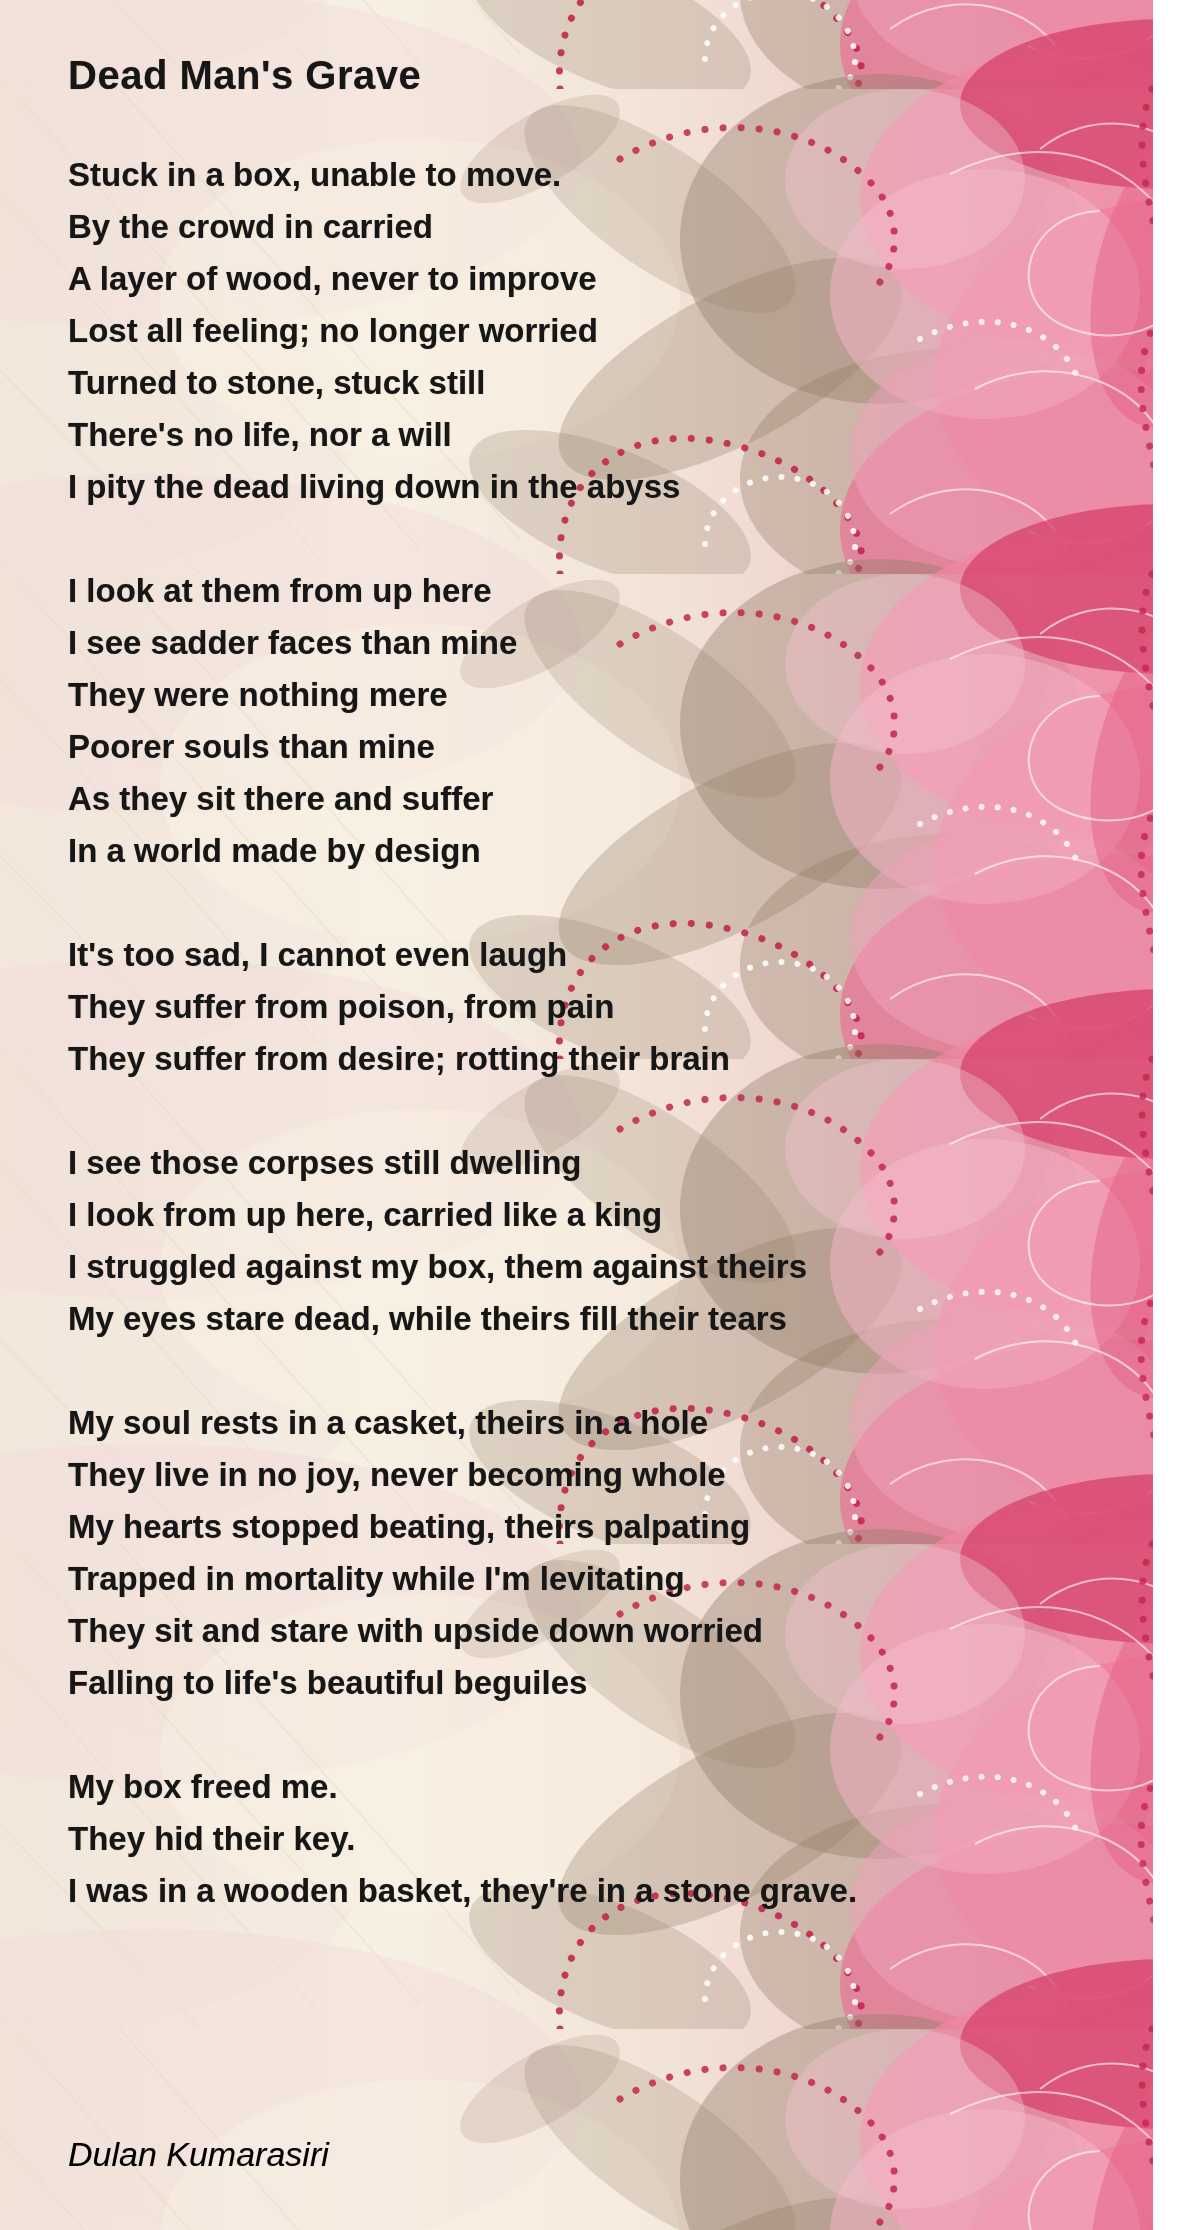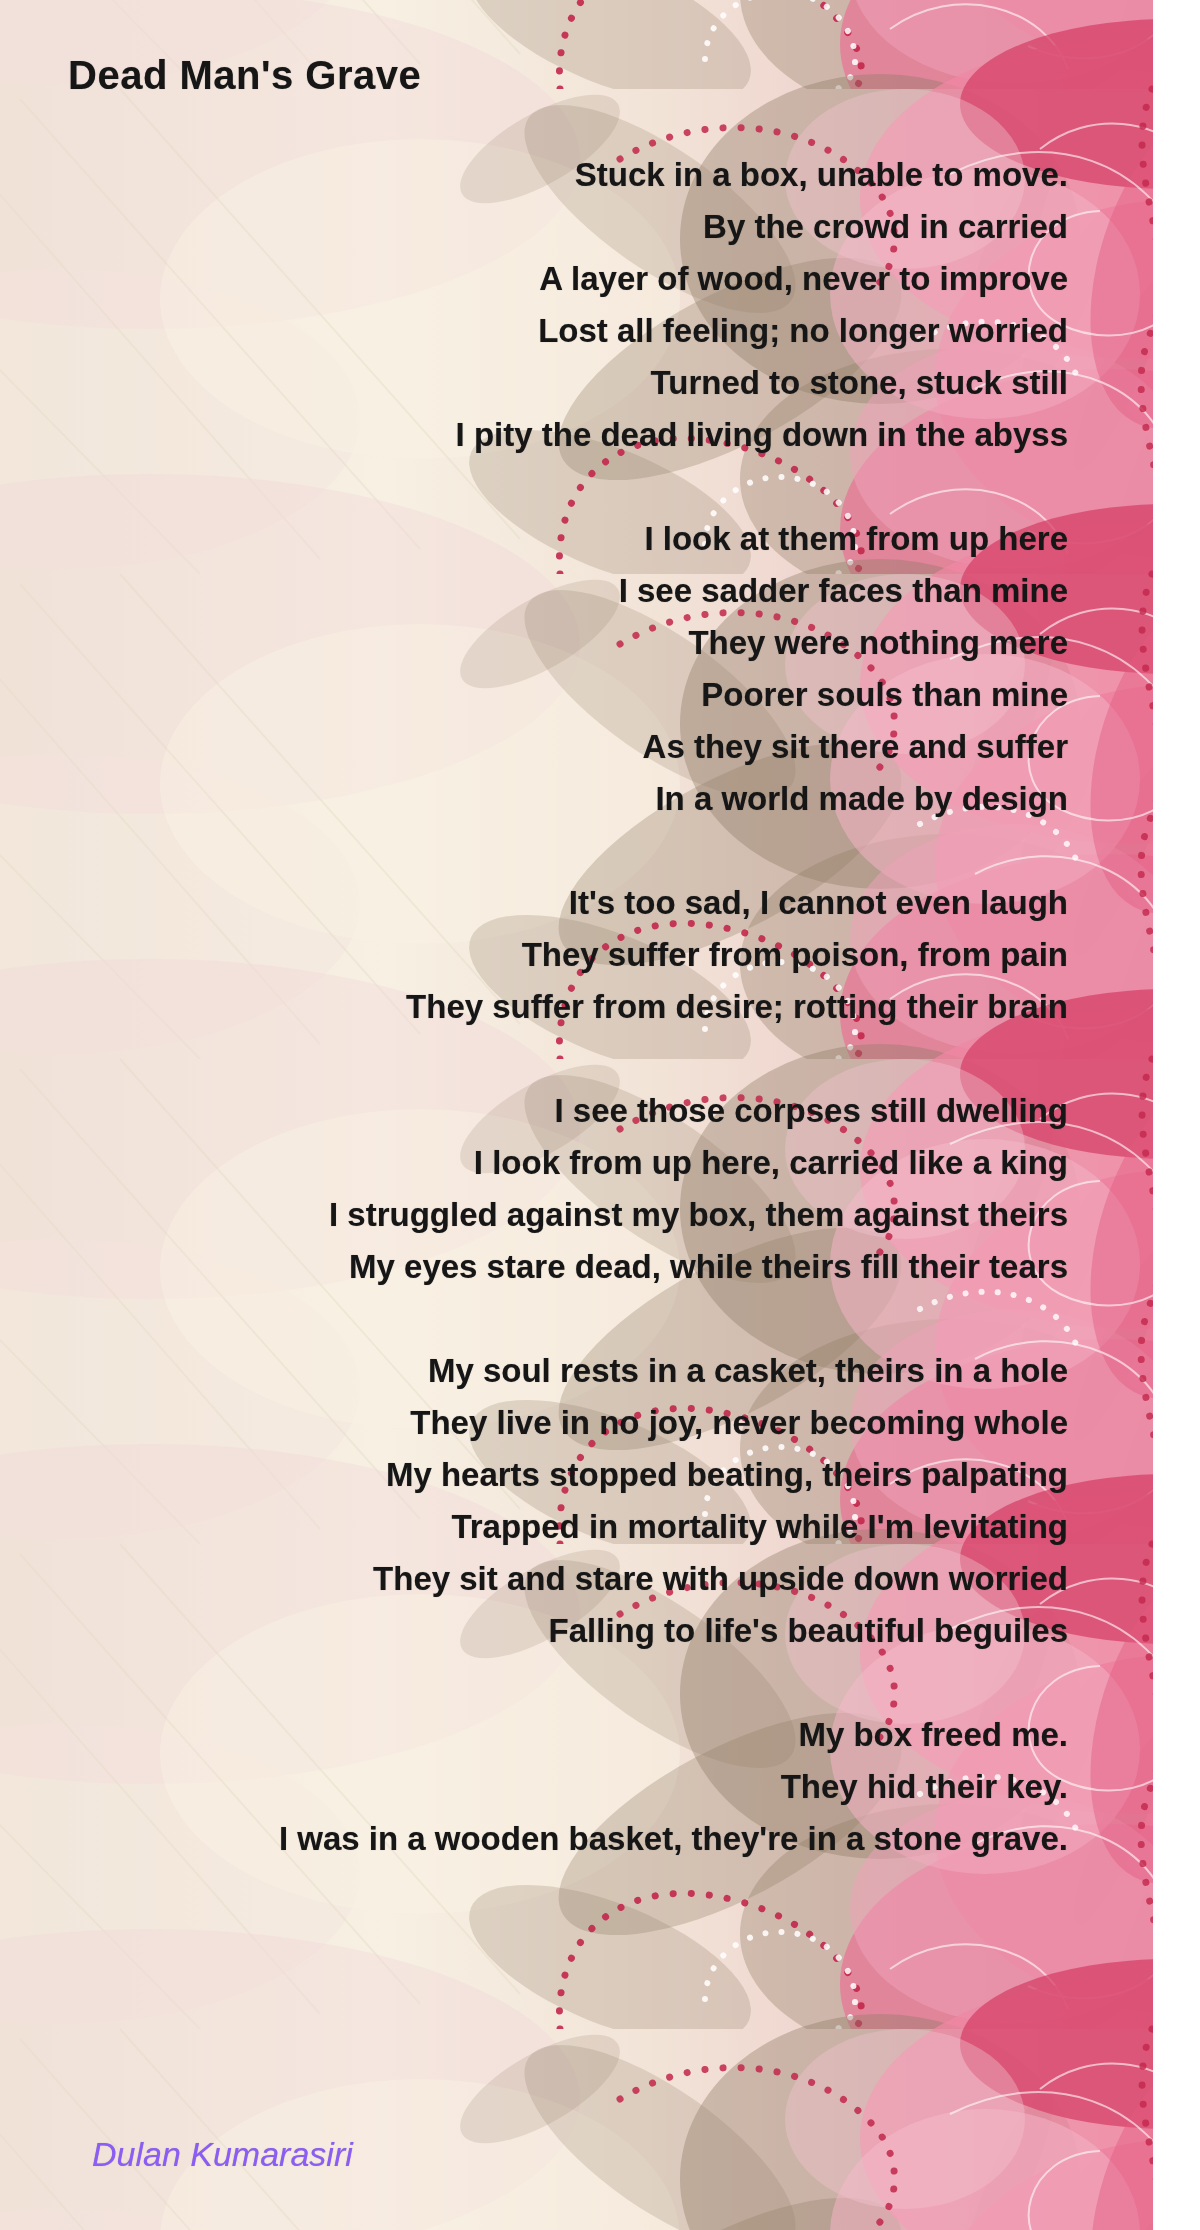--- a/index.html
+++ b/index.html
@@ -19,38 +19,37 @@
     color: #161616;
   }
   .title {
     margin: 0 0 48px 0;
     font-size: 40px;
     font-weight: bold;
     line-height: 52px;
     letter-spacing: 0.5px;
     text-shadow: 0 0 1px rgba(20,20,20,0.35);
   }
-  .stanza { margin: 0 0 52px 0; text-align: right; }
+  .stanza { margin: 0 0 52px 0; }
   .line {
     font-size: 33px;
     font-weight: bold;
     line-height: 52px;
     white-space: nowrap;
     text-shadow: 0 0 1px rgba(20,20,20,0.35);
   }
   .author {
     position: absolute;
     left: 68px;
     top: 2128px;
     font-size: 34px;
     font-style: italic;
     line-height: 52px;
-    color: #8b5cf6;
+    color: #000000;
     text-shadow: 0 0 1px rgba(20,20,20,0.3);
-    margin-left: 24px;
   }
 </style>
 </head>
 <body>
 
 <div class="page">
 
   <svg class="bg" width="1200" height="2230" viewBox="0 0 1200 2230" aria-hidden="true">
     <defs>
       <linearGradient id="baseg" x1="0" y1="0" x2="1" y2="0">
@@ -124,20 +123,21 @@
 
   <div class="poem">
     <h1 class="title">Dead Man's Grave</h1>
 
     <div class="stanza">
       <div class="line">Stuck in a box, unable to move.</div>
       <div class="line">By the crowd in carried</div>
       <div class="line">A layer of wood, never to improve</div>
       <div class="line">Lost all feeling; no longer worried</div>
       <div class="line">Turned to stone, stuck still</div>
+      <div class="line">There's no life, nor a will</div>
       <div class="line">I pity the dead living down in the abyss</div>
     </div>
 
     <div class="stanza">
       <div class="line">I look at them from up here</div>
       <div class="line">I see sadder faces than mine</div>
       <div class="line">They were nothing mere</div>
       <div class="line">Poorer souls than mine</div>
       <div class="line">As they sit there and suffer</div>
       <div class="line">In a world made by design</div>

